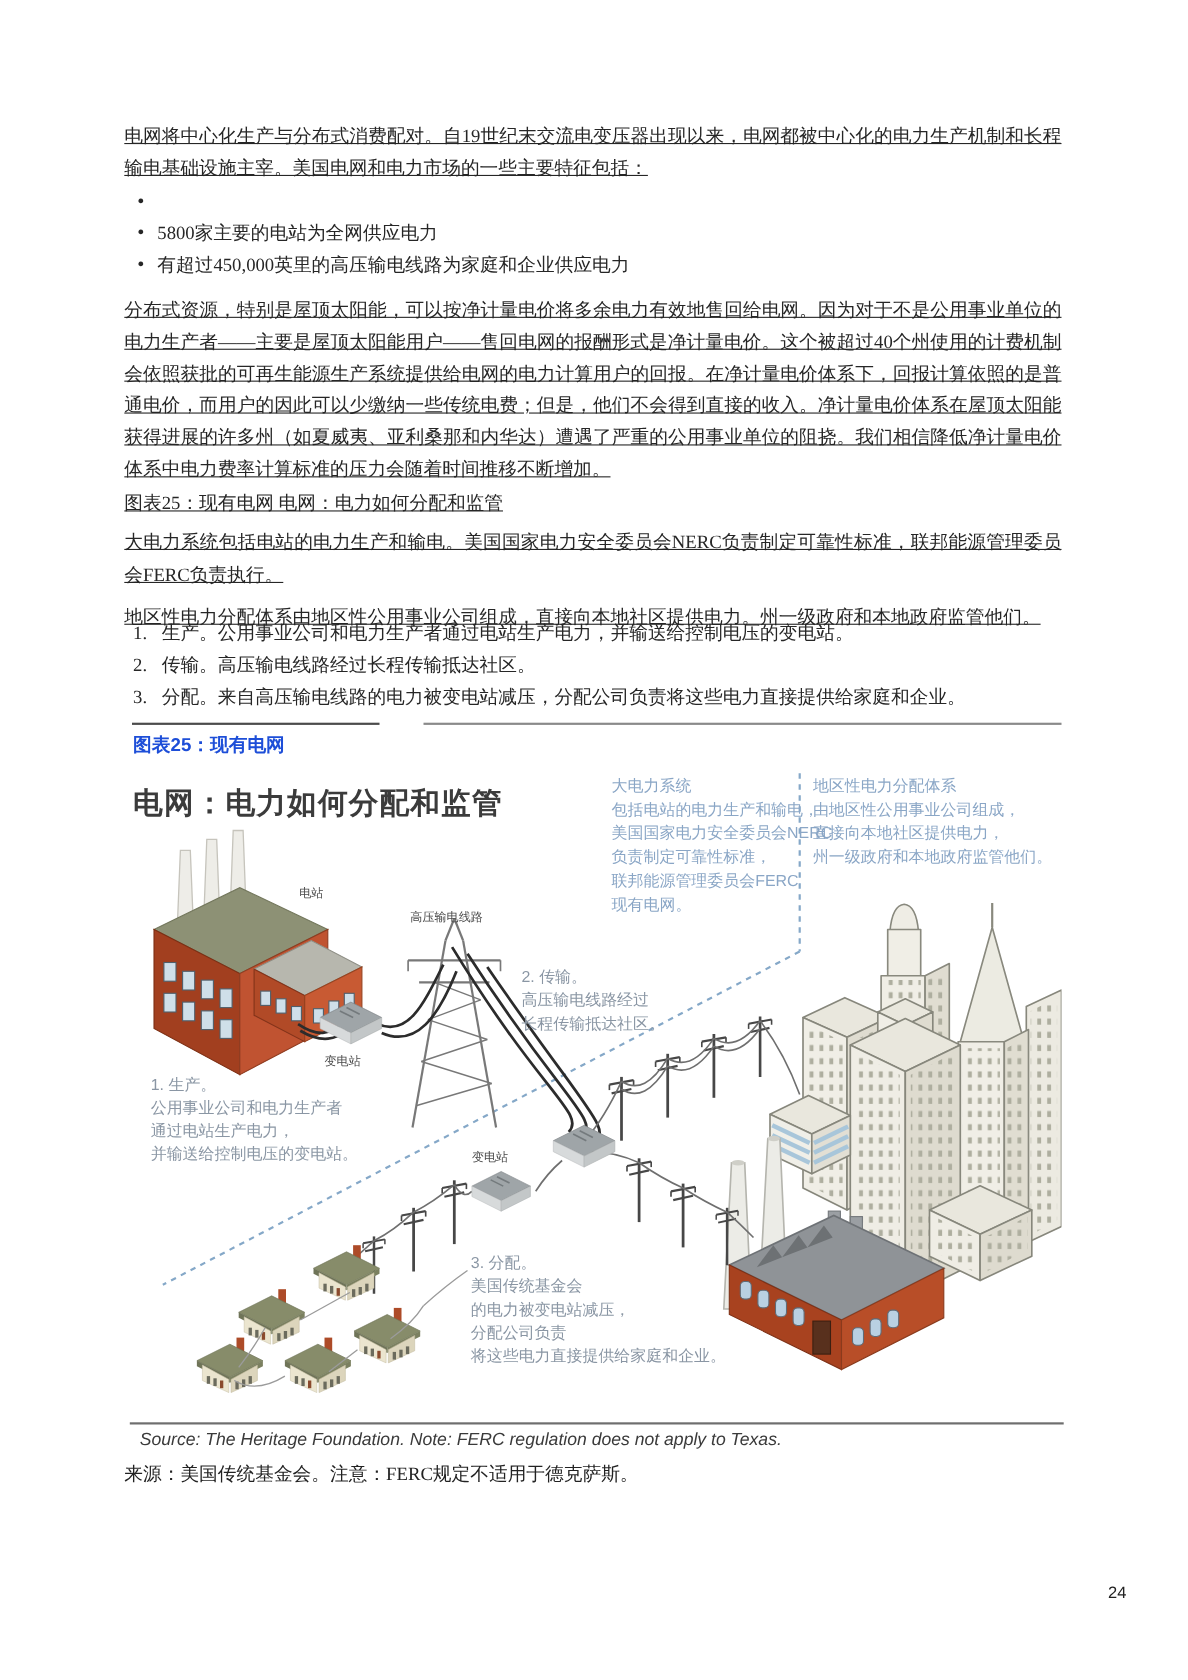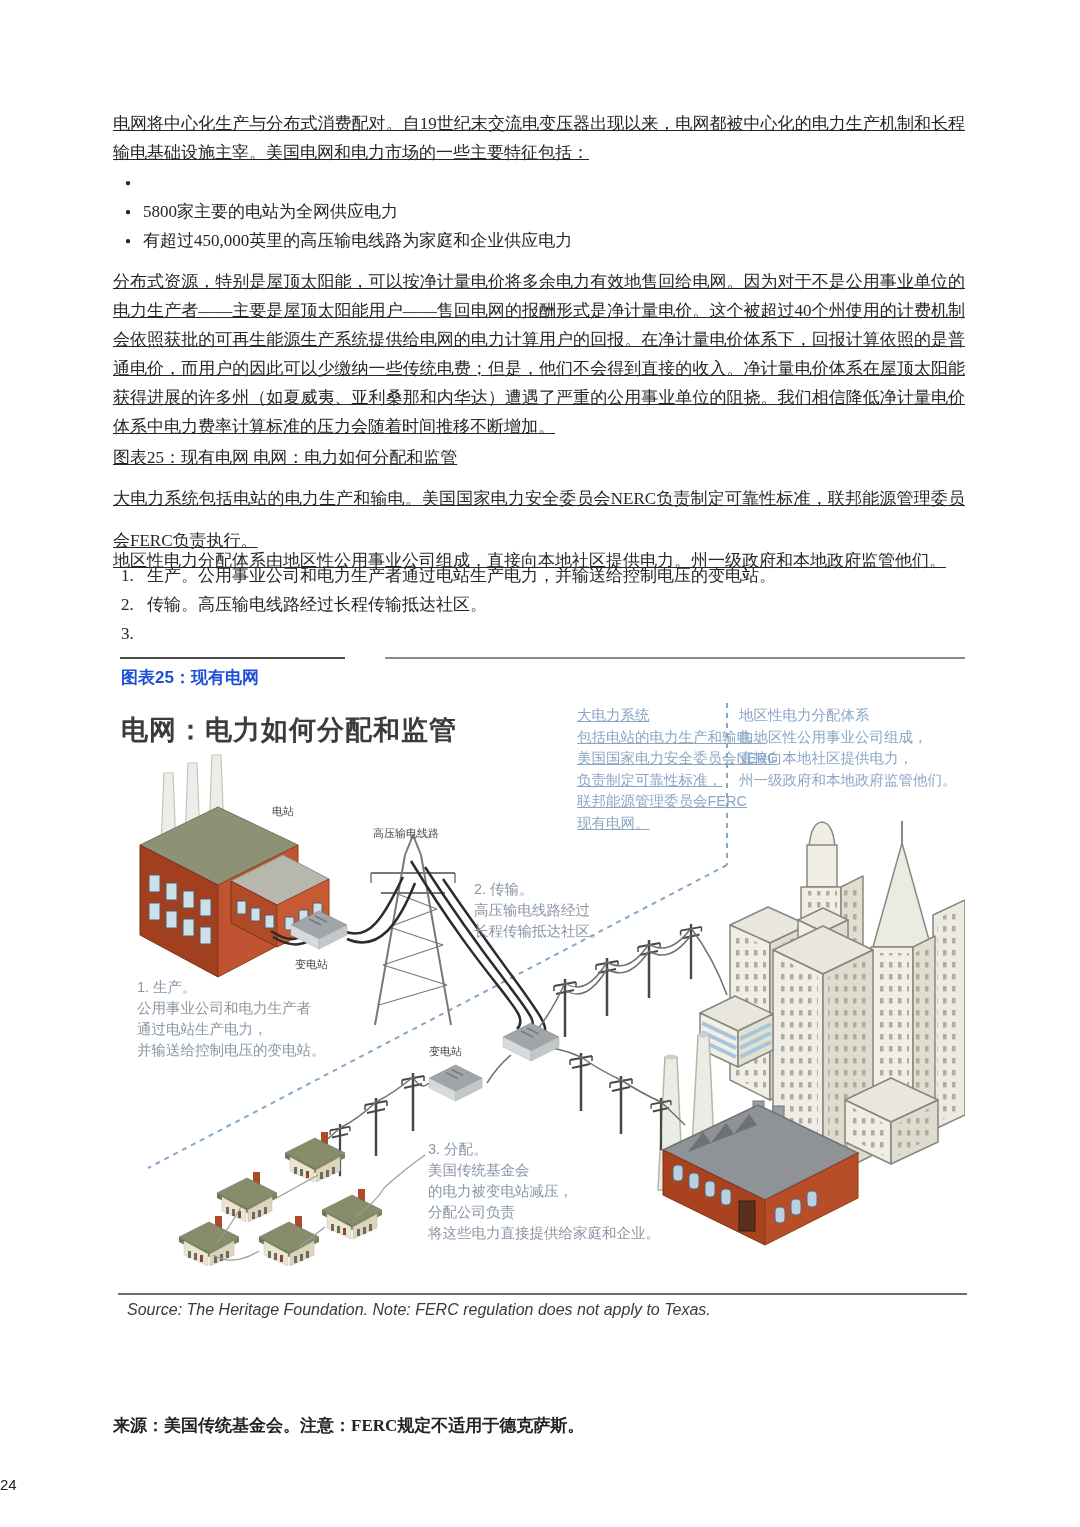--- a/index.html
+++ b/index.html
@@ -20,22 +20,22 @@
         font-family:"Liberation Sans","DejaVu Sans",sans-serif;}
   .bluenote{font-size:14.5px;line-height:21.5px;color:#8aa6c6;
         font-family:"Liberation Sans","DejaVu Sans",sans-serif;}
   .figlabel{font-size:11px;color:#4a4a4a;
         font-family:"Liberation Sans","DejaVu Sans",sans-serif;}
   .stepnote{font-size:14.5px;line-height:21px;color:#8a96a4;
         font-family:"Liberation Sans","DejaVu Sans",sans-serif;}
   .source-en{font-size:16px;font-style:italic;color:#3a3a3a;
         font-family:"Liberation Sans","DejaVu Sans",sans-serif;}
   .source-cn{font-size:17px;color:#222222;}
-  .pagenum{width:1024px;text-align:left;font-size:15px;color:#222;
-        font-family:"Liberation Sans","DejaVu Sans",sans-serif;margin-top:36px;}
+  .pagenum{width:1024px;text-align:right;font-size:15px;color:#222;
+        font-family:"Liberation Sans","DejaVu Sans",sans-serif;}
   .overlay{z-index:5;}
   svg{z-index:1;}
 </style>
 </head>
 <body>
 
 <div class="page">
 
   <p class="abs para" style="left:113px;top:92px;">电网将中心化生产与分布式消费配对。自19世纪末交流电变压器出现以来，电网都被中心化的电力生产机制和长程输电基础设施主宰。美国电网和电力市场的一些主要特征包括：</p>
 
@@ -50,35 +50,36 @@
     <li>
       <span class="dot">●</span>
       <span>有超过450,000英里的高压输电线路为家庭和企业供应电力</span>
       </li>
   </ul>
 
   <p class="abs para" style="left:113px;top:250px;">分布式资源，特别是屋顶太阳能，可以按净计量电价将多余电力有效地售回给电网。因为对于不是公用事业单位的电力生产者——主要是屋顶太阳能用户——售回电网的报酬形式是净计量电价。这个被超过40个州使用的计费机制会依照获批的可再生能源生产系统提供给电网的电力计算用户的回报。在净计量电价体系下，回报计算依照的是普通电价，而用户的因此可以少缴纳一些传统电费；但是，他们不会得到直接的收入。净计量电价体系在屋顶太阳能获得进展的许多州（如夏威夷、亚利桑那和内华达）遭遇了严重的公用事业单位的阻挠。我们相信降低净计量电价体系中电力费率计算标准的压力会随着时间推移不断增加。</p>
 
   <p class="abs para" style="left:113px;top:426px;">图表25：现有电网 电网：电力如何分配和监管</p>
 
-  <p class="abs para" style="left:113px;top:461px;line-height:42px;">大电力系统包括电站的电力生产和输电。美国国家电力安全委员会NERC负责制定可靠性标准，联邦能源管理委员会FERC负责执行。</p>
+  <p class="abs para" style="left:113px;top:461px;line-height:30px;">大电力系统包括电站的电力生产和输电。美国国家电力安全委员会NERC负责制定可靠性标准，联邦能源管理委员会FERC负责执行。</p>
 
   <p class="abs para" style="left:113px;top:529px;">地区性电力分配体系由地区性公用事业公司组成，直接向本地社区提供电力。州一级政府和本地政府监管他们。</p>
 
   <ol class="steps abs" style="left:121px;top:561px;">
     <li>
       <span class="num">1.</span>
       <span>生产。公用事业公司和电力生产者通过电站生产电力，并输送给控制电压的变电站。</span>
       </li>
     <li>
       <span class="num">2.</span>
       <span>传输。高压输电线路经过长程传输抵达社区。</span>
       </li>
     <li>
       <span class="num">3.</span>
+      <span>分配。来自高压输电线路的电力被变电站减压，分配公司负责将这些电力直接提供给家庭和企业。</span>
       </li>
   </ol>
 
   <div class="sep" style="left:120px;top:657px;width:225px;background:#4b4b4b;"></div>
   <div class="sep" style="left:385px;top:657px;width:580px;background:#8a8a8a;"></div>
 
   <div class="abs figcaption overlay" style="left:121px;top:666px;">图表25：现有电网</div>
 
   <svg class="abs" style="left:113px;top:695px;" width="852" height="600" viewBox="0 0 852 600">
     <defs>
@@ -316,21 +317,21 @@
         <path d="M100,560 Q120,572 146,556"></path>
         <path d="M186,552 L212,532"></path>
         <path d="M242,522 Q262,508 272,492"></path>
         <path d="M272,492 Q292,474 312,460"></path>
       </g>
     </g>
   </svg>
 
   <div class="abs figtitle overlay" style="left:121px;top:712px;">电网：电力如何分配和监管</div>
 
-  <div class="abs bluenote overlay" style="left:577px;top:705px;text-decoration:underline;">
+  <div class="abs bluenote overlay" style="left:556px;top:705px;">
     <div>大电力系统</div>
     <div>包括电站的电力生产和输电，</div>
     <div>美国国家电力安全委员会NERC</div>
     <div>负责制定可靠性标准，</div>
     <div>联邦能源管理委员会FERC</div>
     <div>现有电网。</div>
   </div>
 
   <div class="abs bluenote overlay" style="left:739px;top:705px;">
     <div>地区性电力分配体系</div>
@@ -361,17 +362,17 @@
     <div>3. 分配。</div>
     <div>美国传统基金会</div>
     <div>的电力被变电站减压，</div>
     <div>分配公司负责</div>
     <div>将这些电力直接提供给家庭和企业。</div>
   </div>
 
   <div class="sep" style="left:118px;top:1293px;width:849px;background:#6e6e6e;"></div>
   <div class="abs source-en overlay" style="left:127px;top:1301px;">Source: The Heritage Foundation. Note: FERC regulation does not apply to Texas.</div>
 
-  <div class="abs source-cn" style="left:113px;top:1414px;font-weight:bold;">来源：美国传统基金会。注意：FERC规定不适用于德克萨斯。</div>
+  <div class="abs source-cn" style="left:113px;top:1328px;">来源：美国传统基金会。注意：FERC规定不适用于德克萨斯。</div>
 
   <div class="abs pagenum" style="left:0;top:1440px;">24</div>
 
 </div>
 
 </body></html>

